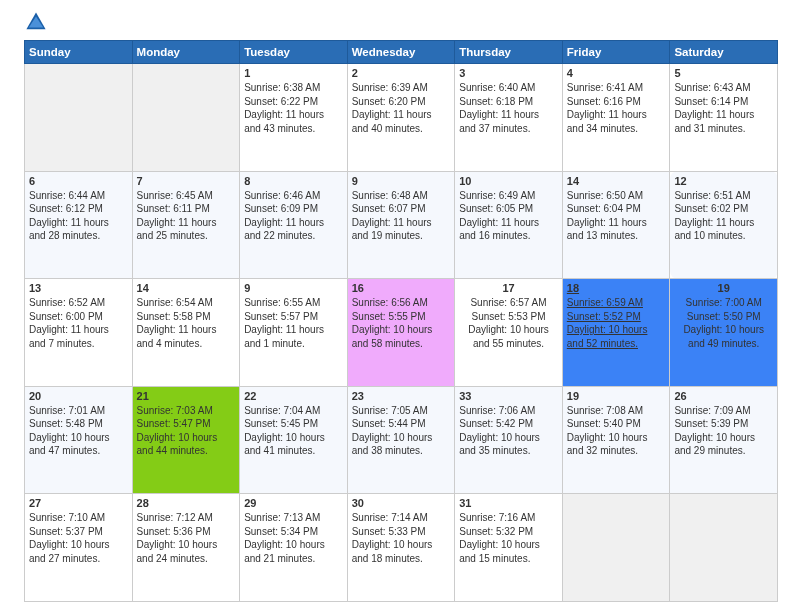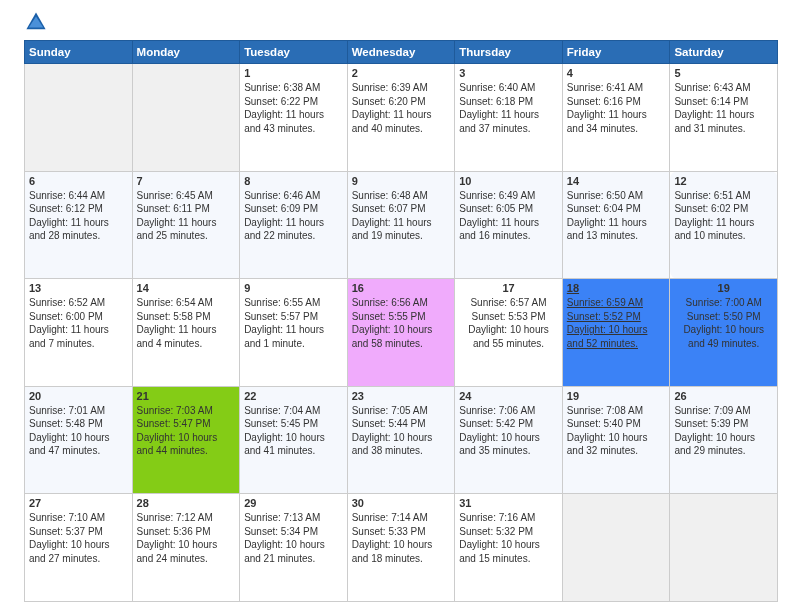--- a/index.html
+++ b/index.html
@@ -226,21 +226,21 @@
           </td>
           <td style="background-color: rgb(245, 248, 253);">
             <span class="day-num">22</span>
             <div class="cell-content">Sunrise: 7:04 AM<br>Sunset: 5:45 PM<br>Daylight: 10 hours and 41 minutes.</div>
           </td>
           <td style="background-color: rgb(245, 248, 253);">
             <span class="day-num">23</span>
             <div class="cell-content">Sunrise: 7:05 AM<br>Sunset: 5:44 PM<br>Daylight: 10 hours and 38 minutes.</div>
           </td>
           <td style="background-color: rgb(245, 248, 253);">
-            <span class="day-num">24</span>
+            <span class="day-num">33</span>
             <div class="cell-content">Sunrise: 7:06 AM<br>Sunset: 5:42 PM<br>Daylight: 10 hours and 35 minutes.</div>
           </td>
           <td style="background-color: rgb(245, 248, 253);">
             <span class="day-num">19</span>
             <div class="cell-content">Sunrise: 7:08 AM<br>Sunset: 5:40 PM<br>Daylight: 10 hours and 32 minutes.</div>
           </td>
           <td style="background-color: rgb(245, 248, 253);">
             <span class="day-num">26</span>
             <div class="cell-content">Sunrise: 7:09 AM<br>Sunset: 5:39 PM<br>Daylight: 10 hours and 29 minutes.</div>
           </td>

